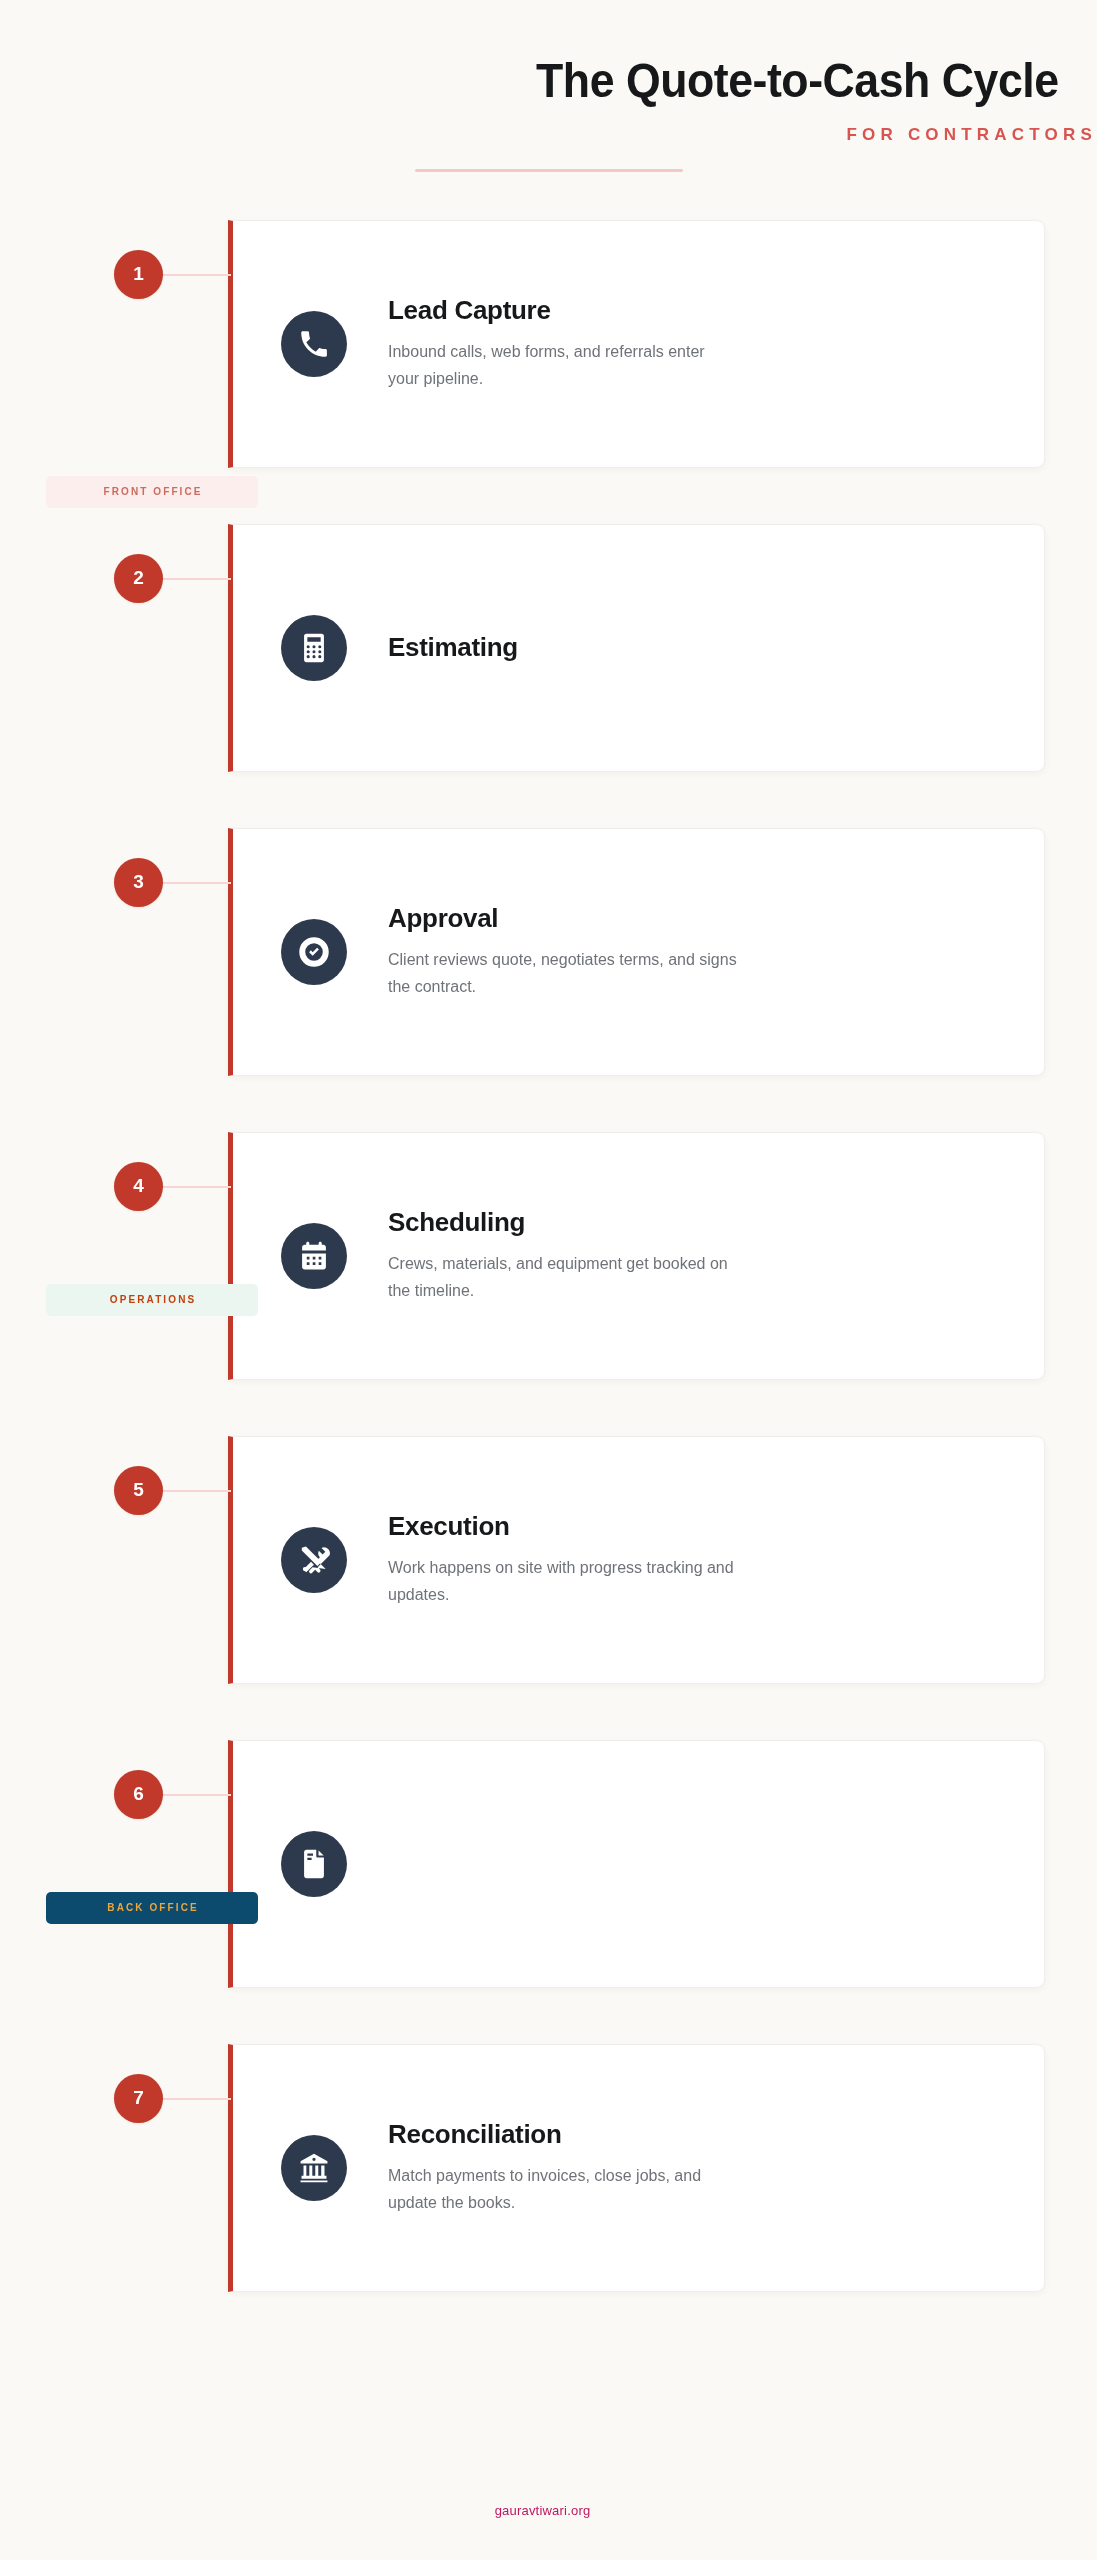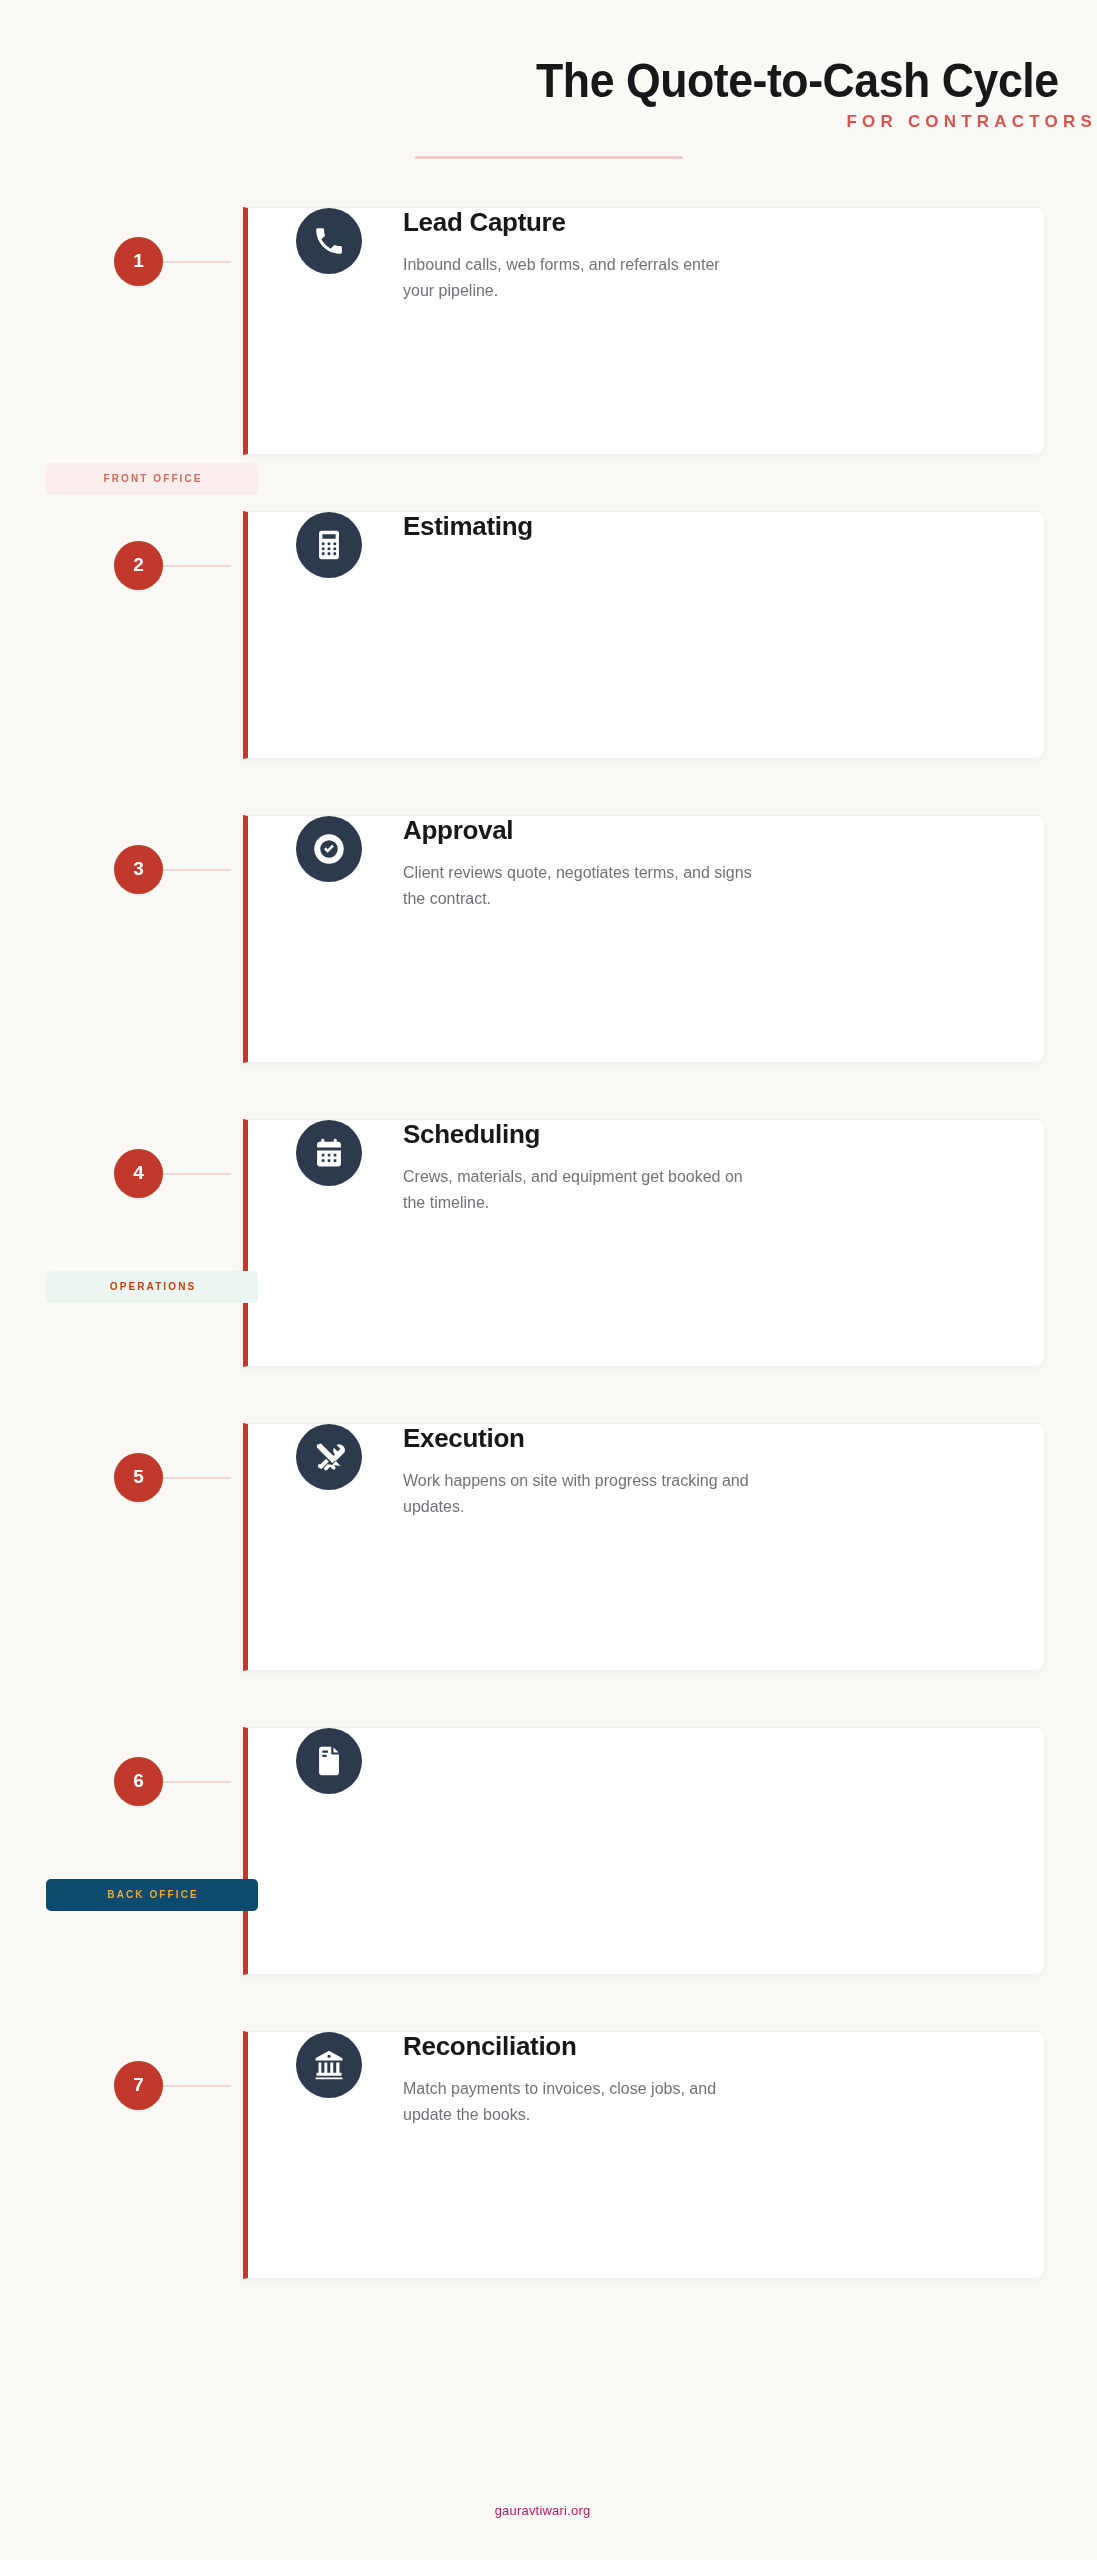--- a/index.html
+++ b/index.html
@@ -17,21 +17,21 @@
   .title {
     font-family:"Liberation Sans", sans-serif;
     font-size:48px;
     font-weight:bold;
     letter-spacing:-0.5px;
     color:#17181a;
     line-height:1.12;
     transform:scaleX(0.93);
   }
   .subtitle {
-    margin-top:4px;
+    margin-top:17px;
     font-size:17px;
     font-weight:bold;
     letter-spacing:5.2px;
     color:#d9534f;
     text-indent:5.2px;
   }
   .divider {
     width:268px;
     height:3px;
     background:#f3c9c5;
@@ -86,22 +86,22 @@
     top:0;
     bottom:0;
     background:#ffffff;
     border-left:5px solid #c0392b;
     border-top:1px solid #efeeea;
     border-right:1px solid #efeeea;
     border-bottom:1px solid #efeeea;
     border-radius:0 9px 9px 0;
     box-shadow:0 2px 7px rgba(40,40,30,0.045);
     display:flex;
+    align-items:center;
     padding:0 34px 0 48px;
-    margin-left:15px;
   }
 
   .icon-circle {
     flex:0 0 auto;
     width:66px;
     height:66px;
     border-radius:50%;
     background:#2d3a4e;
     display:flex;
     align-items:center;

